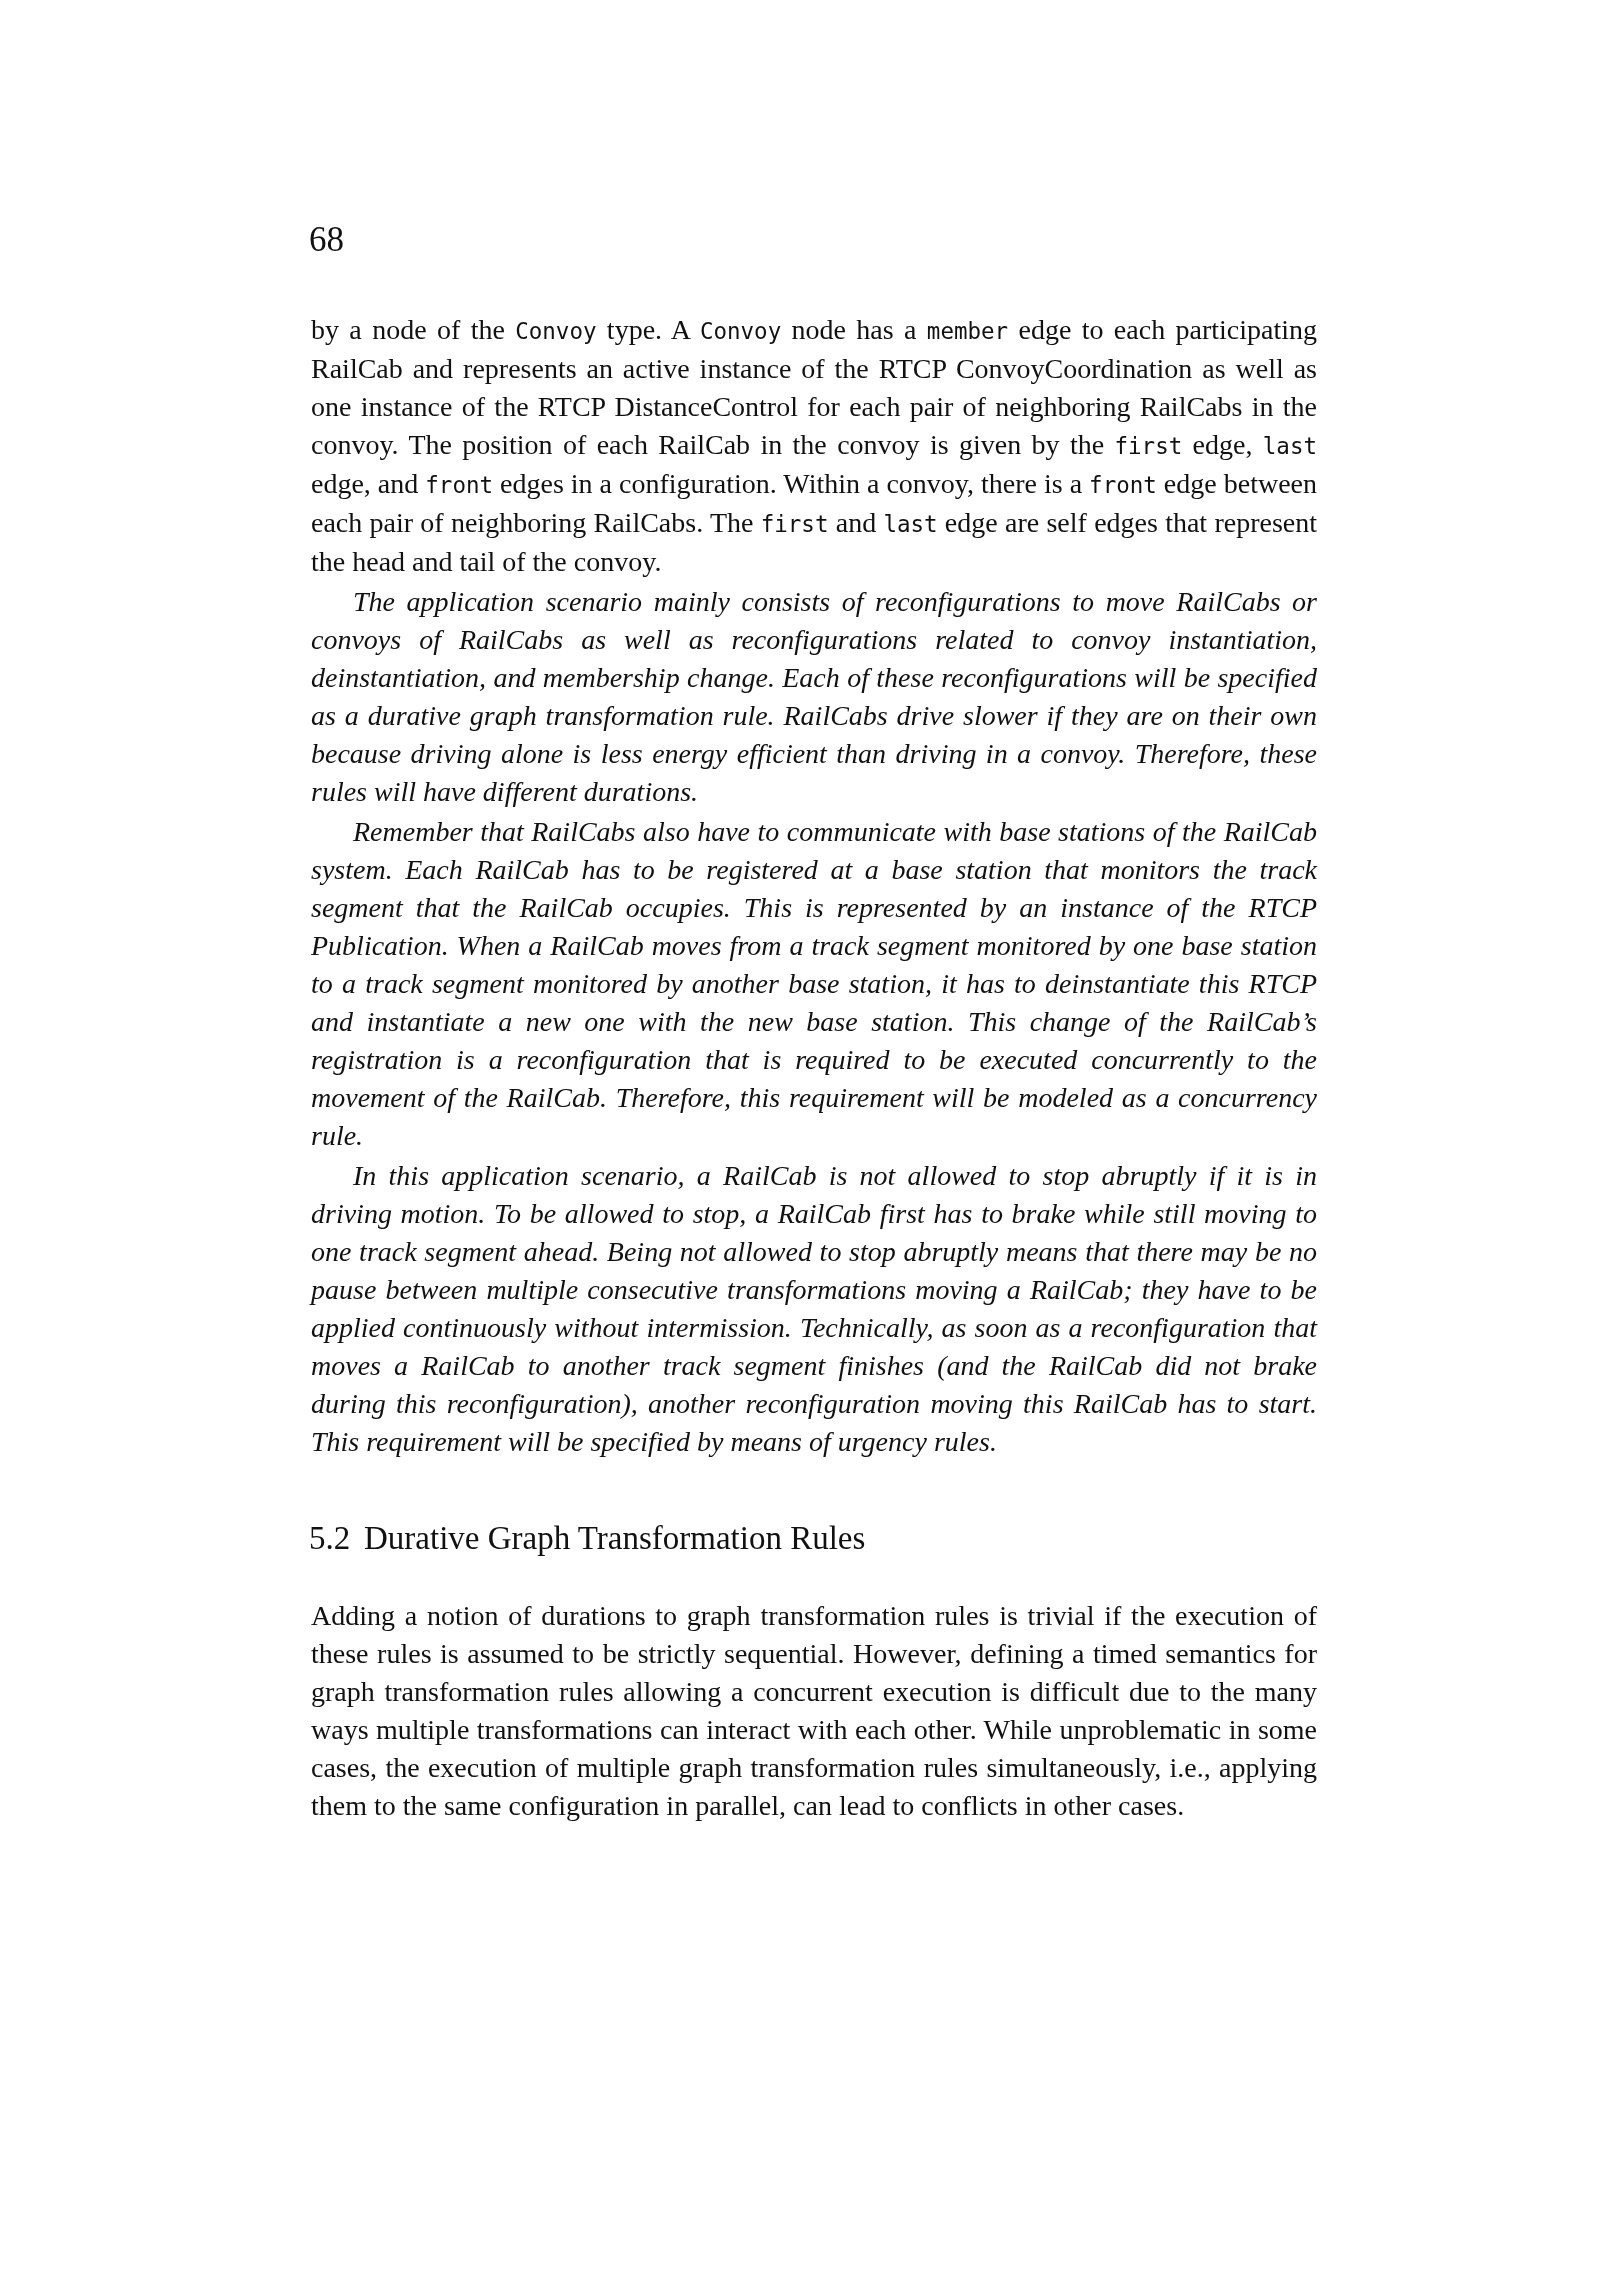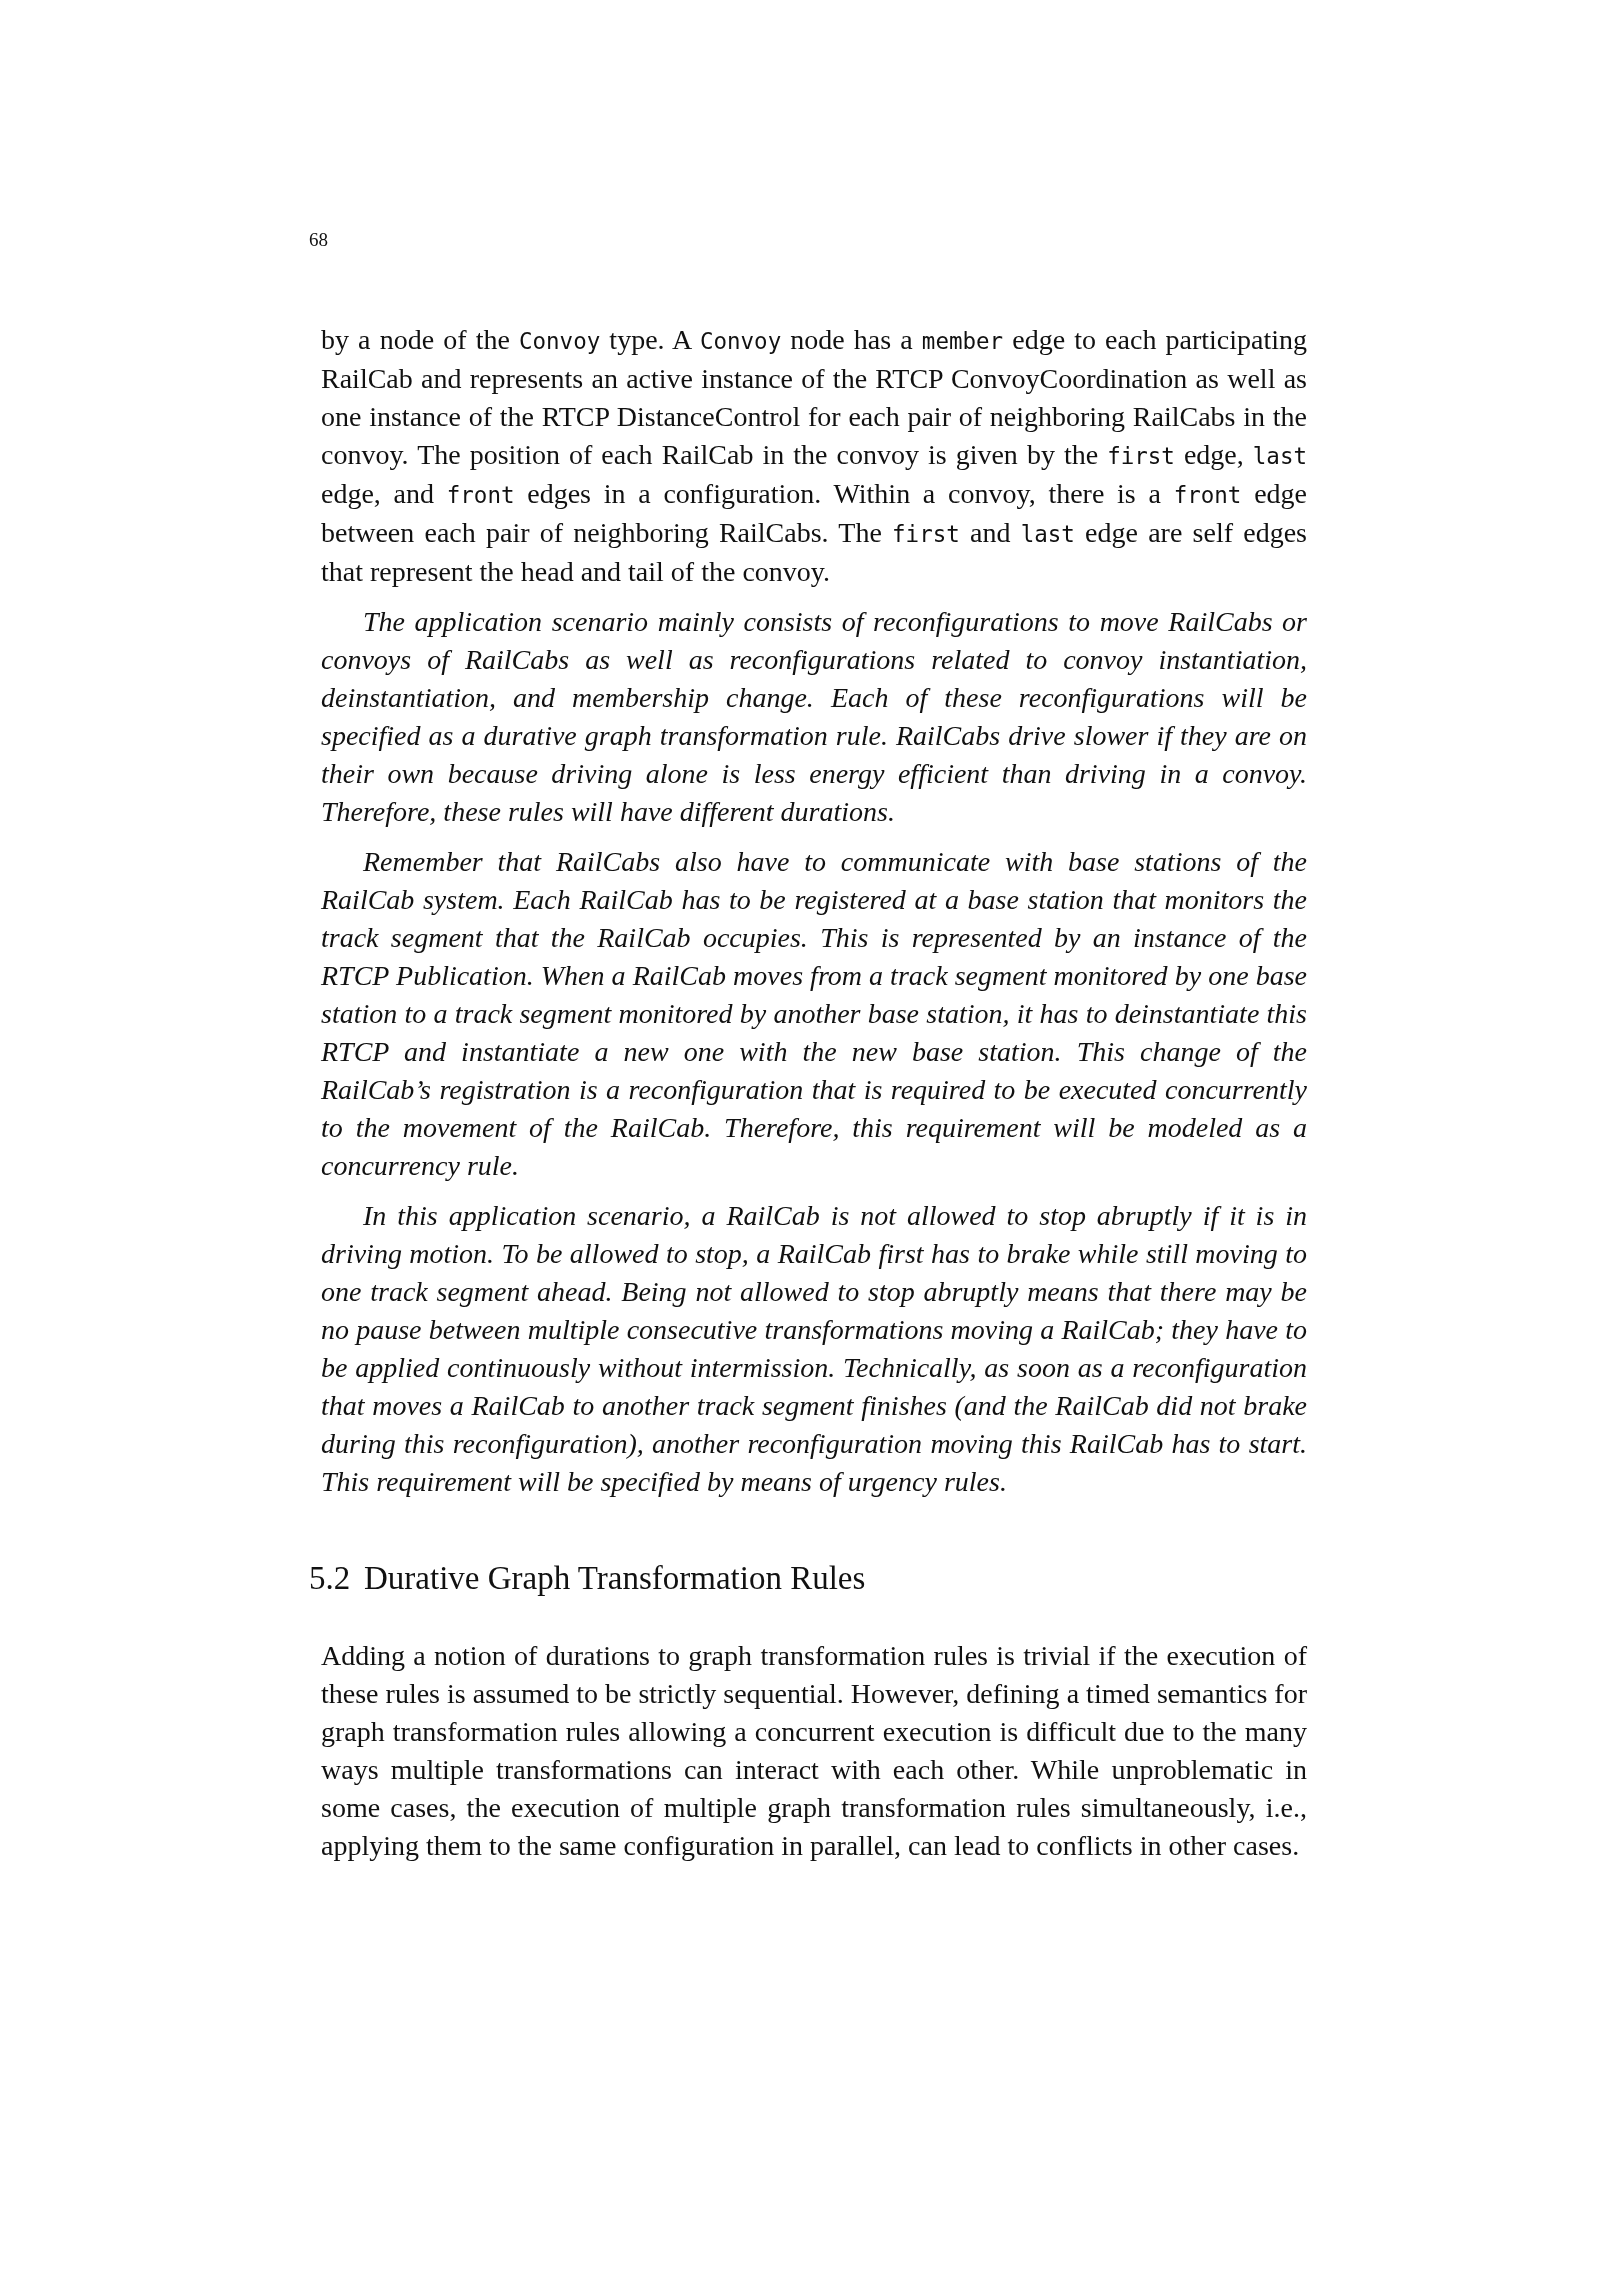--- a/index.html
+++ b/index.html
@@ -20,21 +20,21 @@
       left: 309px;
       top: 0;
       width: 1010px;
     }
     .running-header {
       position: absolute;
       top: 220px;
       left: 0;
       width: 1010px;
       height: 39px;
-      font-size: 19px;
+      font-size: 35px;
       line-height: 39px;
     }
     .page-number {
       position: absolute;
       left: 0;
       top: 0;
     }
     .chapter-title {
       position: absolute;
       right: 0;
@@ -46,21 +46,21 @@
       position: absolute;
       top: 309px;
       left: 0;
       width: 1010px;
       font-size: 28px;
       line-height: 38px;
       text-align: justify;
       hyphens: none;
     }
     .para {
-      margin: 12px;
+      margin: 2px;
       text-indent: 0;
     }
     .para.indent {
       text-indent: 42px;
       font-style: italic;
     }
     .code {
       font-family: "DejaVu Sans Mono", "Liberation Mono", monospace;
       font-size: 22.5px;
     }

